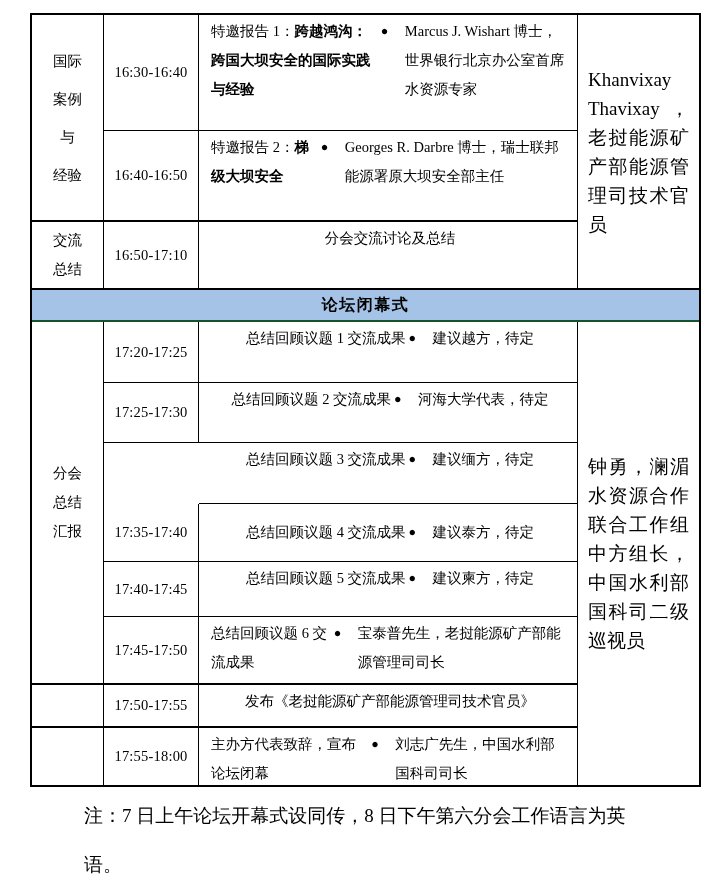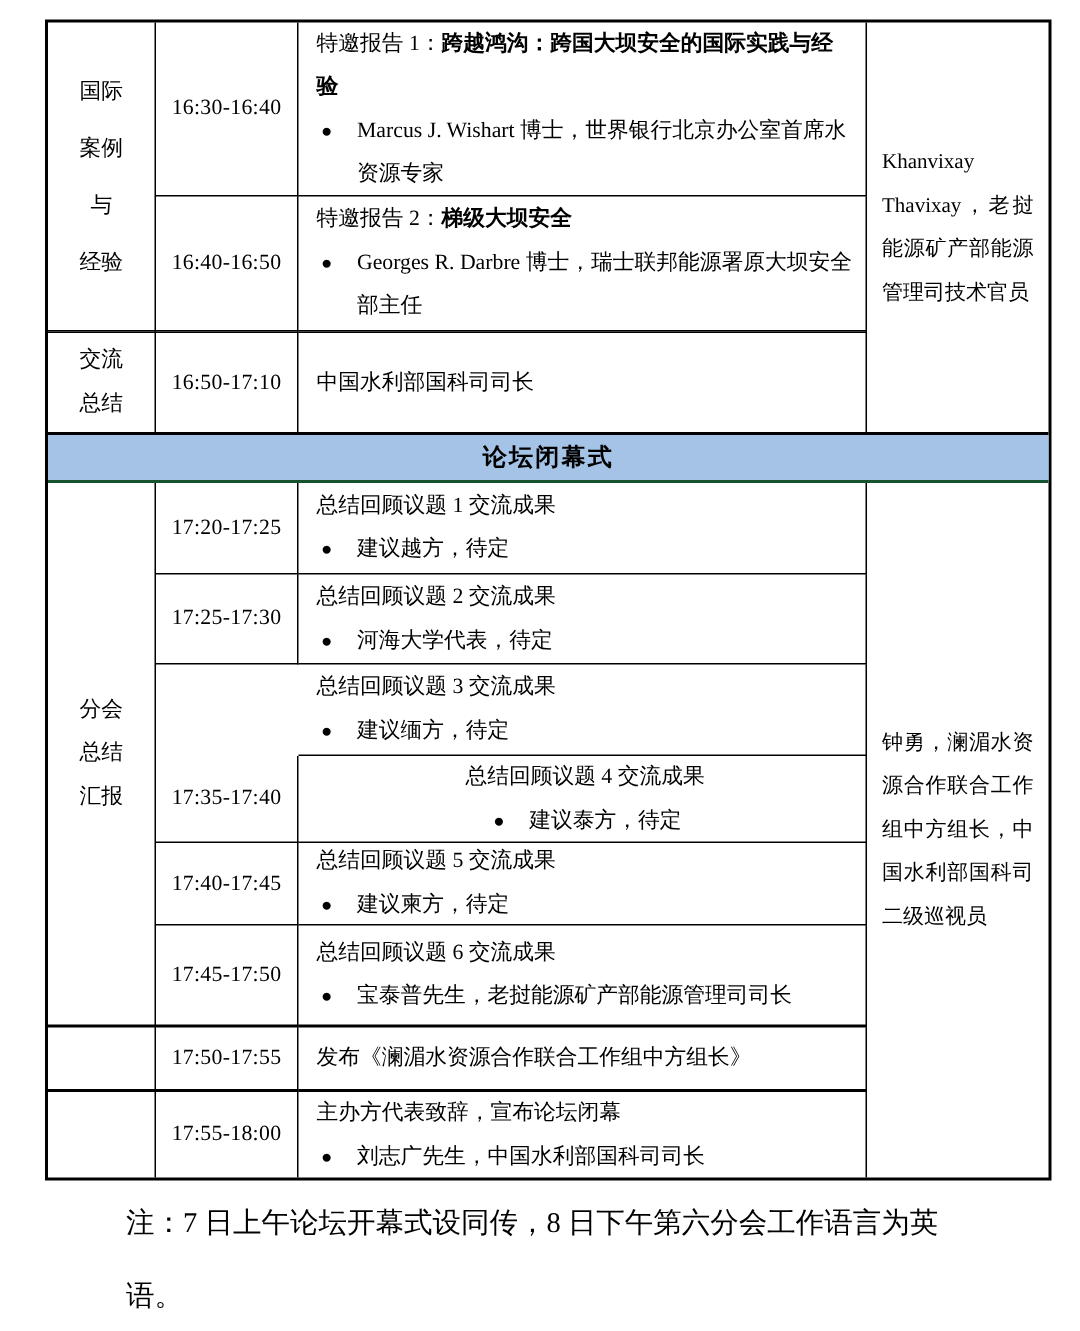--- a/index.html
+++ b/index.html
@@ -33,35 +33,35 @@
     display:flex; align-items:center; justify-content:center;
     text-align:center; white-space:pre-line;
     font-size:14.5px; line-height:29px;
   }
   .cat-tall { line-height:38px; }
   .time {
     display:flex; align-items:center; justify-content:center;
     font-size:14.5px; letter-spacing:.2px;
   }
   .content {
-    display:flex; flex-direction:column; justify-content:center;
+    display:flex; flex-direction:row; justify-content:center;
     padding:2px 8px 2px 12px;
     font-size:14.5px; line-height:29px;
   }
   .title-line { }
   .t-bold { font-weight:bold; }
   .bullet-line { display:flex; align-items:flex-start; }
   .bullet-marker {
     flex:none; width:27px; padding-left:3px;
     font-size:12.5px; line-height:29px;
   }
   .bullet-text { flex:1; }
   .person {
     display:flex; align-items:center;
-    padding:0 10px; font-size:14px; line-height:29px;
+    padding:0 10px; font-size:19px; line-height:29px;
   }
   .person-inner { width:100%; text-align:justify; }
   .banner {
     height:34px; border-top:2px solid #000; border-bottom:2px solid #14532d;
     display:flex; align-items:center; justify-content:center;
     font-size:16px; font-weight:bold; letter-spacing:1.5px;
   }
   .footnote {
     position:absolute; left:84px; top:791px; width:578px;
     font-size:19px; line-height:49px;
@@ -102,21 +102,21 @@
         <span class="bullet-text">Georges R. Darbre 博士，瑞士联邦能源署原大坝安全部主任</span>
       </div>
     </div>
 
     <div class="cell cat no-b" style="grid-column:1; grid-row:3; border-top:1px solid #000;">交流
 总结</div>
 
     <div class="cell time no-b" style="grid-column:2; grid-row:3; border-top:1px solid #000;">16:50-17:10</div>
 
     <div class="cell content no-b" style="grid-column:3; grid-row:3; border-top:1px solid #000;">
-      <div class="title-line">中国水利部国科司司长</div>
+      <div class="title-line">分会交流讨论及总结</div>
     </div>
   </div>
 
   <div class="banner" style="background: rgb(164, 195, 230);">
     <span>论坛闭幕式</span>
   </div>
 
   <div class="grid-b">
 
     <div class="cell cat b2" style="grid-column:1; grid-row:1/7;">分会
@@ -176,21 +176,21 @@
       <div class="title-line">总结回顾议题 6 交流成果</div>
       <div class="bullet-line">
         <span class="bullet-marker">●</span>
         <span class="bullet-text">宝泰普先生，老挝能源矿产部能源管理司司长</span>
       </div>
     </div>
 
     <div class="cell b2" style="grid-column:1; grid-row:7;"></div>
     <div class="cell time b2" style="grid-column:2; grid-row:7;">17:50-17:55</div>
     <div class="cell content b2" style="grid-column:3; grid-row:7;">
-      <div class="title-line">发布《澜湄水资源合作联合工作组中方组长》</div>
+      <div class="title-line">发布《老挝能源矿产部能源管理司技术官员》</div>
     </div>
 
     <div class="cell no-b" style="grid-column:1; grid-row:8;"></div>
     <div class="cell time no-b" style="grid-column:2; grid-row:8;">17:55-18:00</div>
     <div class="cell content no-b" style="grid-column:3; grid-row:8;">
       <div class="title-line">主办方代表致辞，宣布论坛闭幕</div>
       <div class="bullet-line">
         <span class="bullet-marker">●</span>
         <span class="bullet-text">刘志广先生，中国水利部国科司司长</span>
       </div>

